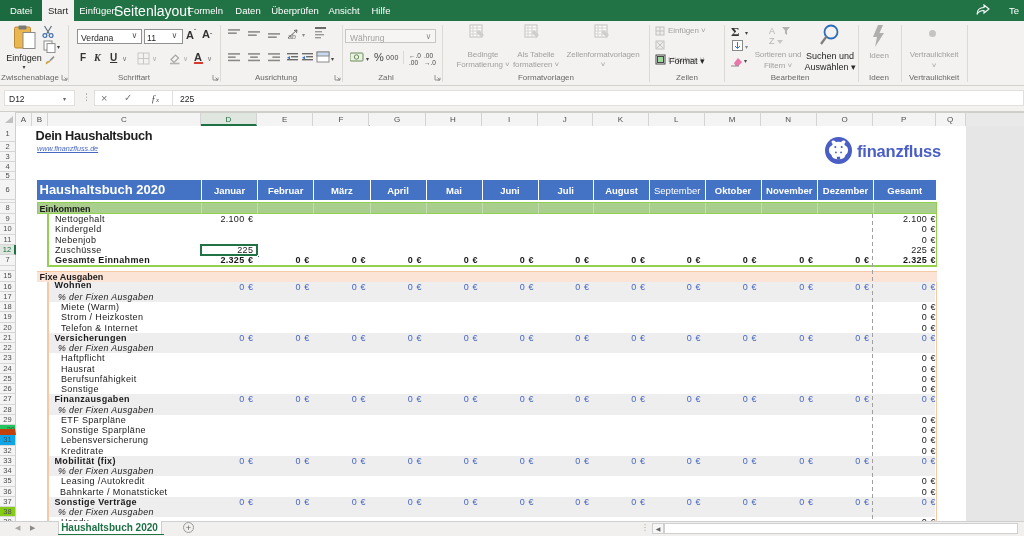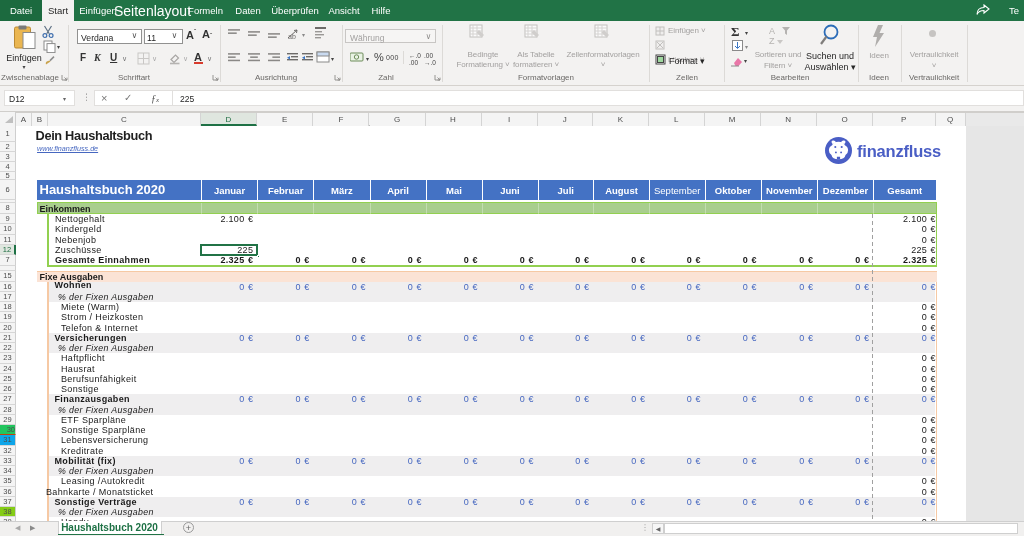--- a/index.html
+++ b/index.html
@@ -299,21 +299,21 @@
 <div style="position:absolute;left:0;top:322.5px;width:16px;height:10.25px;background:#f4f4f4;border-right:1px solid #cfcfcf;border-bottom:1px solid #d6d6d6;font-size:7.5px;color:#4d4d4d;text-align:center;line-height:10.25px;overflow:hidden">20</div>
 <div style="position:absolute;left:0;top:332.75px;width:16px;height:10.25px;background:#f4f4f4;border-right:1px solid #cfcfcf;border-bottom:1px solid #d6d6d6;font-size:7.5px;color:#4d4d4d;text-align:center;line-height:10.25px;overflow:hidden">21</div>
 <div style="position:absolute;left:0;top:343.0px;width:16px;height:10.25px;background:#f4f4f4;border-right:1px solid #cfcfcf;border-bottom:1px solid #d6d6d6;font-size:7.5px;color:#4d4d4d;text-align:center;line-height:10.25px;overflow:hidden">22</div>
 <div style="position:absolute;left:0;top:353.25px;width:16px;height:10.25px;background:#f4f4f4;border-right:1px solid #cfcfcf;border-bottom:1px solid #d6d6d6;font-size:7.5px;color:#4d4d4d;text-align:center;line-height:10.25px;overflow:hidden">23</div>
 <div style="position:absolute;left:0;top:363.5px;width:16px;height:10.25px;background:#f4f4f4;border-right:1px solid #cfcfcf;border-bottom:1px solid #d6d6d6;font-size:7.5px;color:#4d4d4d;text-align:center;line-height:10.25px;overflow:hidden">24</div>
 <div style="position:absolute;left:0;top:373.75px;width:16px;height:10.25px;background:#f4f4f4;border-right:1px solid #cfcfcf;border-bottom:1px solid #d6d6d6;font-size:7.5px;color:#4d4d4d;text-align:center;line-height:10.25px;overflow:hidden">25</div>
 <div style="position:absolute;left:0;top:384.0px;width:16px;height:10.25px;background:#f4f4f4;border-right:1px solid #cfcfcf;border-bottom:1px solid #d6d6d6;font-size:7.5px;color:#4d4d4d;text-align:center;line-height:10.25px;overflow:hidden">26</div>
 <div style="position:absolute;left:0;top:394.25px;width:16px;height:10.25px;background:#f4f4f4;border-right:1px solid #cfcfcf;border-bottom:1px solid #d6d6d6;font-size:7.5px;color:#4d4d4d;text-align:center;line-height:10.25px;overflow:hidden">27</div>
 <div style="position:absolute;left:0;top:404.5px;width:16px;height:10.25px;background:#f4f4f4;border-right:1px solid #cfcfcf;border-bottom:1px solid #d6d6d6;font-size:7.5px;color:#4d4d4d;text-align:center;line-height:10.25px;overflow:hidden">28</div>
 <div style="position:absolute;left:0;top:414.75px;width:16px;height:10.25px;background:#f4f4f4;border-right:1px solid #cfcfcf;border-bottom:1px solid #d6d6d6;font-size:7.5px;color:#4d4d4d;text-align:center;line-height:10.25px;overflow:hidden">29</div>
-<div style="position:absolute;left:0;top:425.0px;width:16px;height:10.25px;background:#22c55e;border-right:1px solid #cfcfcf;border-bottom:1px solid #c2410c;font-size:7.5px;color:#4d4d4d;text-align:right;line-height:10.25px;overflow:hidden">30</div>
+<div style="position:absolute;left:0;top:425.0px;width:16px;height:10.25px;background:#22c55e;border-right:1px solid #cfcfcf;border-bottom:6px solid #c2410c;font-size:7.5px;color:#4d4d4d;text-align:right;line-height:10.25px;overflow:hidden">30</div>
 <div style="position:absolute;left:0;top:435.25px;width:16px;height:10.25px;background:#0ea5e9;border-right:1px solid #cfcfcf;border-bottom:1px solid #d6d6d6;font-size:7.5px;color:#4d4d4d;text-align:center;line-height:10.25px;overflow:hidden">31</div>
 <div style="position:absolute;left:0;top:445.5px;width:16px;height:10.25px;background:#f4f4f4;border-right:1px solid #cfcfcf;border-bottom:1px solid #d6d6d6;font-size:7.5px;color:#4d4d4d;text-align:center;line-height:10.25px;overflow:hidden">32</div>
 <div style="position:absolute;left:0;top:455.75px;width:16px;height:10.25px;background:#f4f4f4;border-right:1px solid #cfcfcf;border-bottom:1px solid #d6d6d6;font-size:7.5px;color:#4d4d4d;text-align:center;line-height:10.25px;overflow:hidden">33</div>
 <div style="position:absolute;left:0;top:466.0px;width:16px;height:10.25px;background:#f4f4f4;border-right:1px solid #cfcfcf;border-bottom:1px solid #d6d6d6;font-size:7.5px;color:#4d4d4d;text-align:center;line-height:10.25px;overflow:hidden">34</div>
 <div style="position:absolute;left:0;top:476.25px;width:16px;height:10.25px;background:#f4f4f4;border-right:1px solid #cfcfcf;border-bottom:1px solid #d6d6d6;font-size:7.5px;color:#4d4d4d;text-align:center;line-height:10.25px;overflow:hidden">35</div>
 <div style="position:absolute;left:0;top:486.5px;width:16px;height:10.25px;background:#f4f4f4;border-right:1px solid #cfcfcf;border-bottom:1px solid #d6d6d6;font-size:7.5px;color:#4d4d4d;text-align:center;line-height:10.25px;overflow:hidden">36</div>
 <div style="position:absolute;left:0;top:496.75px;width:16px;height:10.25px;background:#f4f4f4;border-right:1px solid #cfcfcf;border-bottom:1px solid #d6d6d6;font-size:7.5px;color:#4d4d4d;text-align:center;line-height:10.25px;overflow:hidden">37</div>
 <div style="position:absolute;left:0;top:507.0px;width:16px;height:10.25px;background:#84cc16;border-right:1px solid #cfcfcf;border-bottom:1px solid #d6d6d6;font-size:7.5px;color:#4d4d4d;text-align:center;line-height:10.25px;overflow:hidden">38</div>
 <div style="position:absolute;left:0;top:517.25px;width:16px;height:10.25px;background:#f4f4f4;border-right:1px solid #cfcfcf;border-bottom:1px solid #d6d6d6;font-size:7.5px;color:#4d4d4d;text-align:center;line-height:10.25px;overflow:hidden">39</div>
 <div style="position:absolute;left:35.5px;top:127.5px;font-size:12.8px;font-weight:bold;color:#1f1f1f;letter-spacing:-0.35px">Dein Haushaltsbuch</div>
@@ -475,21 +475,21 @@
 <div style="position:absolute;left:519.2px;top:455.75px;width:70px;height:10.25px;line-height:10.75px;font-size:9px;color:#4667c0;text-align:right;white-space:nowrap;letter-spacing:0.3px;word-spacing:0.6px">0 €</div>
 <div style="position:absolute;left:575.2px;top:455.75px;width:70px;height:10.25px;line-height:10.75px;font-size:9px;color:#4667c0;text-align:right;white-space:nowrap;letter-spacing:0.3px;word-spacing:0.6px">0 €</div>
 <div style="position:absolute;left:630.7px;top:455.75px;width:70px;height:10.25px;line-height:10.75px;font-size:9px;color:#4667c0;text-align:right;white-space:nowrap;letter-spacing:0.3px;word-spacing:0.6px">0 €</div>
 <div style="position:absolute;left:686.7px;top:455.75px;width:70px;height:10.25px;line-height:10.75px;font-size:9px;color:#4667c0;text-align:right;white-space:nowrap;letter-spacing:0.3px;word-spacing:0.6px">0 €</div>
 <div style="position:absolute;left:743.2px;top:455.75px;width:70px;height:10.25px;line-height:10.75px;font-size:9px;color:#4667c0;text-align:right;white-space:nowrap;letter-spacing:0.3px;word-spacing:0.6px">0 €</div>
 <div style="position:absolute;left:799.2px;top:455.75px;width:70px;height:10.25px;line-height:10.75px;font-size:9px;color:#4667c0;text-align:right;white-space:nowrap;letter-spacing:0.3px;word-spacing:0.6px">0 €</div>
 <div style="position:absolute;left:865.8px;top:455.75px;width:70px;height:10.25px;line-height:10.75px;font-size:9px;color:#4667c0;text-align:right;white-space:nowrap;letter-spacing:0.3px;word-spacing:0.6px">0 €</div>
 <div style="position:absolute;left:58px;top:466.0px;height:10.25px;line-height:10.75px;font-size:8.8px;color:#1a1a1a;white-space:nowrap;letter-spacing:0.35px;font-style:italic">% der Fixen Ausgaben</div>
 <div style="position:absolute;left:61px;top:476.25px;height:10.25px;line-height:10.75px;font-size:9px;color:#1a1a1a;white-space:nowrap;letter-spacing:0.35px">Leasing /Autokredit</div>
 <div style="position:absolute;left:865.8px;top:476.25px;width:70px;height:10.25px;line-height:10.75px;font-size:9px;color:#1a1a1a;text-align:right;white-space:nowrap;letter-spacing:0.3px;word-spacing:0.6px">0 €</div>
-<div style="position:absolute;left:46px;top:486.5px;height:10.25px;line-height:10.75px;font-size:9px;color:#1a1a1a;white-space:nowrap;letter-spacing:0.35px">Bahnkarte / Monatsticket</div>
+<div style="position:absolute;left:60px;top:486.5px;height:10.25px;line-height:10.75px;font-size:9px;color:#1a1a1a;white-space:nowrap;letter-spacing:0.35px">Bahnkarte / Monatsticket</div>
 <div style="position:absolute;left:865.8px;top:486.5px;width:70px;height:10.25px;line-height:10.75px;font-size:9px;color:#1a1a1a;text-align:right;white-space:nowrap;letter-spacing:0.3px;word-spacing:0.6px">0 €</div>
 <div style="position:absolute;left:48.7px;top:496.75px;width:886.8px;height:20.5px;background:#efeeef"></div>
 <div style="position:absolute;left:54.5px;top:496.75px;height:10.25px;line-height:10.75px;font-size:9px;color:#1a1a1a;white-space:nowrap;letter-spacing:0.35px;font-weight:bold">Sonstige Verträge</div>
 <div style="position:absolute;left:183.2px;top:496.75px;width:70px;height:10.25px;line-height:10.75px;font-size:9px;color:#4667c0;text-align:right;white-space:nowrap;letter-spacing:0.3px;word-spacing:0.6px">0 €</div>
 <div style="position:absolute;left:239.5px;top:496.75px;width:70px;height:10.25px;line-height:10.75px;font-size:9px;color:#4667c0;text-align:right;white-space:nowrap;letter-spacing:0.3px;word-spacing:0.6px">0 €</div>
 <div style="position:absolute;left:295.7px;top:496.75px;width:70px;height:10.25px;line-height:10.75px;font-size:9px;color:#4667c0;text-align:right;white-space:nowrap;letter-spacing:0.3px;word-spacing:0.6px">0 €</div>
 <div style="position:absolute;left:351.7px;top:496.75px;width:70px;height:10.25px;line-height:10.75px;font-size:9px;color:#4667c0;text-align:right;white-space:nowrap;letter-spacing:0.3px;word-spacing:0.6px">0 €</div>
 <div style="position:absolute;left:407.7px;top:496.75px;width:70px;height:10.25px;line-height:10.75px;font-size:9px;color:#4667c0;text-align:right;white-space:nowrap;letter-spacing:0.3px;word-spacing:0.6px">0 €</div>
 <div style="position:absolute;left:463.70000000000005px;top:496.75px;width:70px;height:10.25px;line-height:10.75px;font-size:9px;color:#4667c0;text-align:right;white-space:nowrap;letter-spacing:0.3px;word-spacing:0.6px">0 €</div>
 <div style="position:absolute;left:519.2px;top:496.75px;width:70px;height:10.25px;line-height:10.75px;font-size:9px;color:#4667c0;text-align:right;white-space:nowrap;letter-spacing:0.3px;word-spacing:0.6px">0 €</div>

